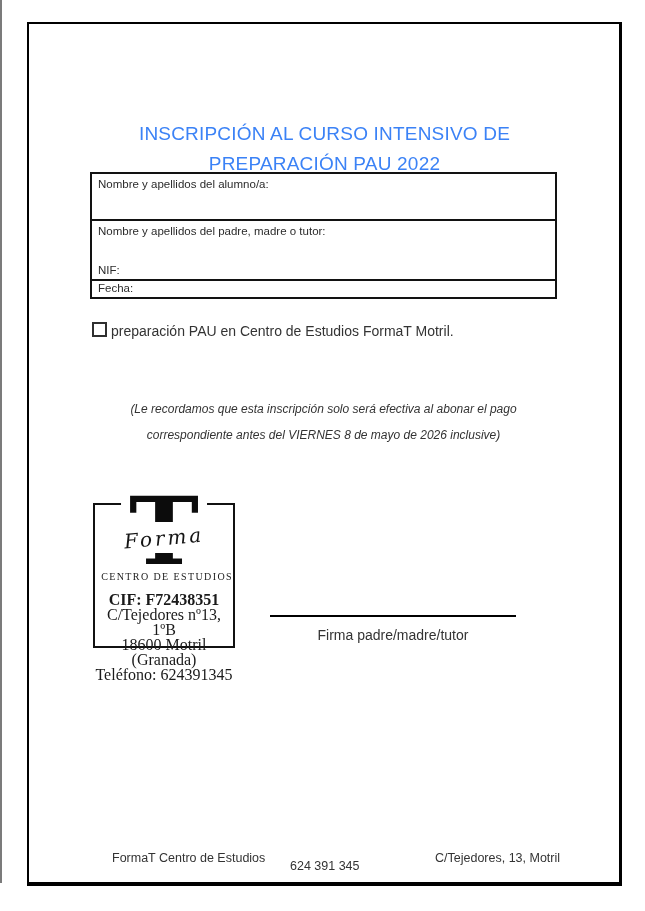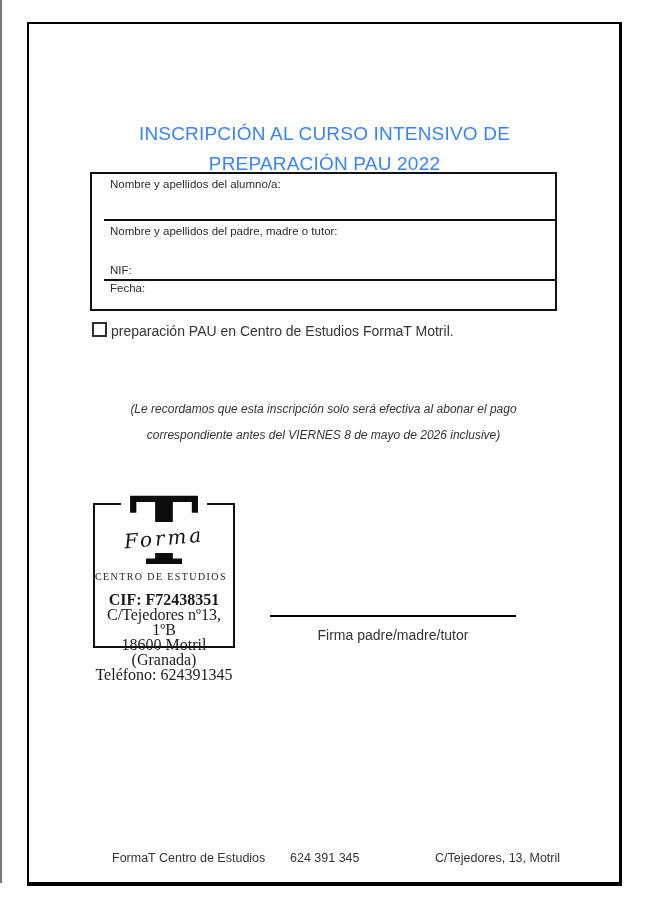--- a/index.html
+++ b/index.html
@@ -40,26 +40,25 @@
     margin-top: 48px;
   }
 
   .form-table {
     position: absolute;
     left: 90px; top: 172px;
     width: 467px;
     border: 2px solid #121212;
     font-size: 11.5px;
     color: #2b2b2b;
-    padding-left: 12px;
   }
   .form-row { position: relative; padding: 4px 6px 0 6px; }
   .row-student  { height: 47px; border-bottom: 2px solid #121212; }
   .row-guardian { height: 60px; border-bottom: 2px solid #121212; }
-  .row-date     { height: 28px; padding-top: 1px; }
+  .row-date     { height: 16px; padding-top: 1px; }
   .nif-label { position: absolute; left: 6px; bottom: 3px; }
 
   .consent {
     position: absolute;
     left: 92px; top: 318px;
     width: 453px;
     font-size: 14px;
     line-height: 27.5px;
     color: #333;
   }
@@ -122,21 +121,21 @@
     font-style: italic;
     font-size: 20px;
     letter-spacing: 3px;
     transform: rotate(-5deg);
     color: #141414;
   }
   .stamp-subtitle {
     position: absolute;
     top: 66px; left: 0;
     width: 100%;
-    text-align: left;
+    text-align: right;
     font-family: "Liberation Serif", serif;
     font-size: 10px;
     letter-spacing: 1.4px;
     color: #1a1a1a;
     z-index: 2;
   }
   .stamp-details {
     position: absolute;
     top: 87px; left: 0;
     width: 100%;
@@ -165,21 +164,21 @@
   }
 
   .doc-footer {
     position: absolute;
     left: 0; top: 851px;
     width: 645px;
     font-size: 12.5px;
     color: #333;
   }
   .footer-company { position: absolute; left: 112px; }
-  .footer-phone   { position: absolute; left: 290px; }
+  .footer-phone   { position: absolute; left: 290px; margin-top: 8px; }
   .footer-address { position: absolute; left: 435px; }
 </style>
 </head>
 <body>
 
 <div class="window-edge"></div>
 
 <div class="page-border"></div>
 
 <div class="doc-title">

